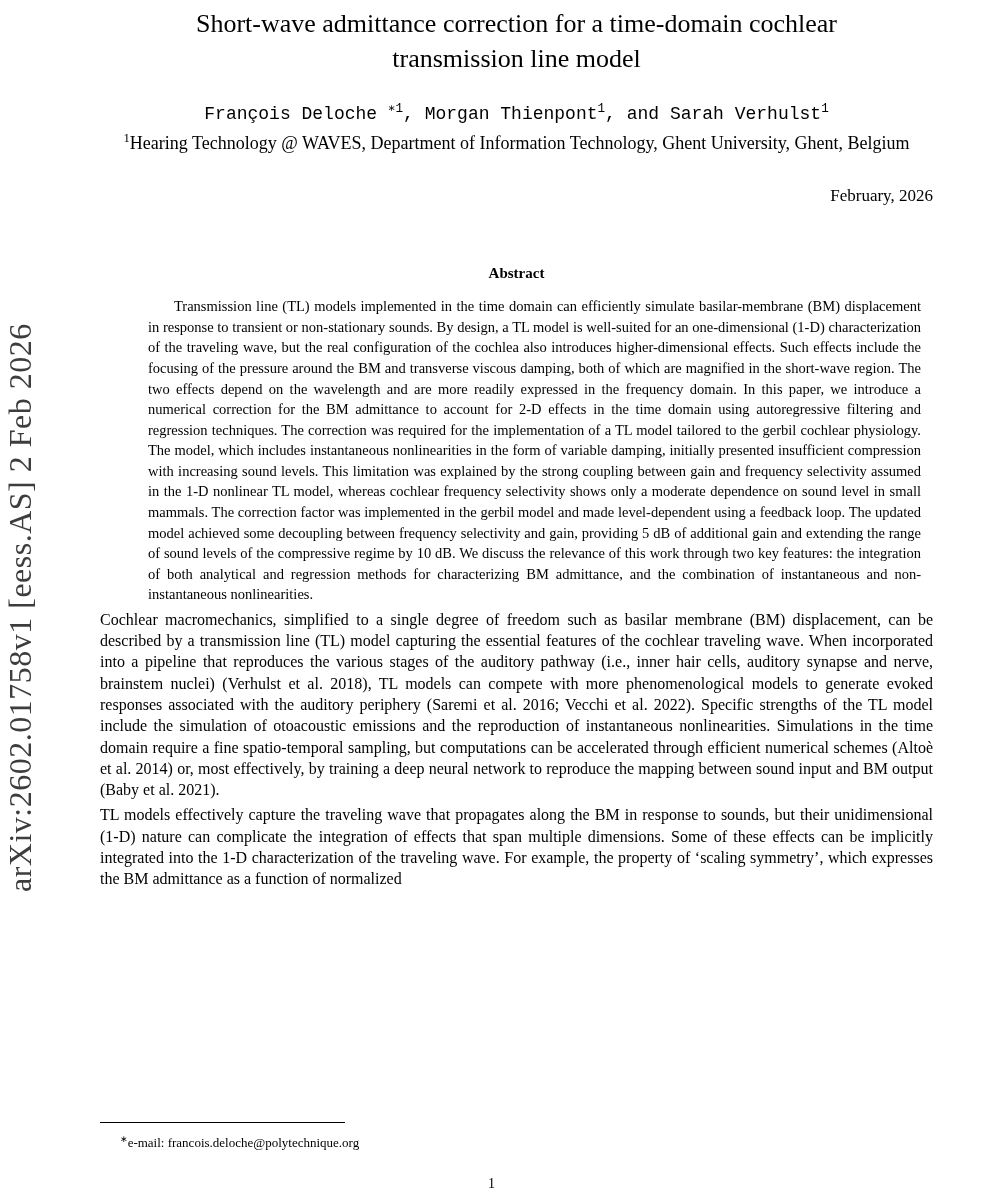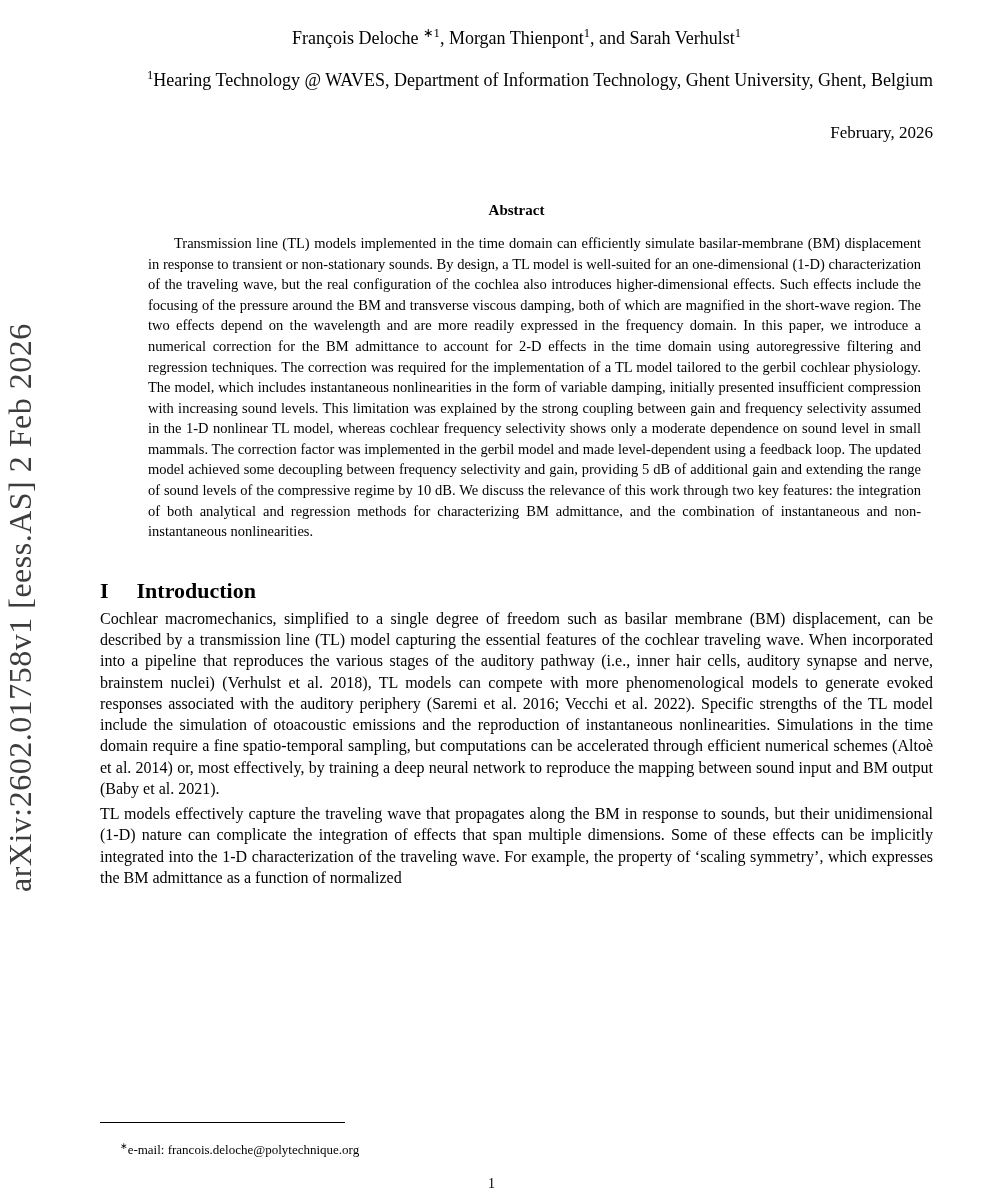--- a/index.html
+++ b/index.html
@@ -43,28 +43,29 @@
     margin: 6px auto 0 auto;
     text-align: center;
     font-size: 26px;
     line-height: 1.35;
     font-weight: 400;
   }
   .authors {
     margin-top: 28px;
     text-align: center;
     font-size: 18px;
+    font-family: Liberation Mono, monospace;
   }
   .authors sup, .affiliation sup, .footnote sup {
     font-size: 70%;
     line-height: 0;
   }
   .affiliation {
-    margin-top: 18px;
-    text-align: right;
+    margin-top: 6px;
+    text-align: center;
     font-size: 18px;
     line-height: 1.45;
     max-width: 833px;
   }
   .date {
     margin-top: 30px;
     text-align: right;
     font-size: 17px;
   }
   .abstract-heading {
@@ -102,21 +103,21 @@
     left: 100px;
     top: 1122px;
     width: 833px;
   }
   .footnote-rule {
     width: 245px;
     border-top: 1px solid #000;
     height: 0;
   }
   .footnote {
-    margin-top: 19px;
+    margin-top: 12px;
     padding-left: 20px;
     font-size: 13px;
   }
   .page-number {
     position: absolute;
     left: 0;
     top: 1176px;
     width: 100%;
     text-align: center;
     font-size: 14px;
@@ -124,38 +125,36 @@
 </style>
 </head>
 <body>
 
 <div class="page">
 
   <div class="arxiv-stamp">arXiv:2602.01758v1 [eess.AS] 2 Feb 2026</div>
 
   <div class="content">
 
+    <div class="title">Short-wave admittance correction for a time-domain cochlear transmission line model</div>
 
     <div class="authors">
       <span><span>François Deloche </span><sup>∗1</sup><span>, </span></span><span><span>Morgan Thienpont</span><sup>1</sup><span>, and </span></span><span><span>Sarah Verhulst</span><sup>1</sup></span>
     </div>
 
     <div class="affiliation">
       <sup>1</sup><span>Hearing Technology @ WAVES, Department of Information Technology, Ghent University, Ghent, Belgium</span>
     </div>
 
     <div class="date">February, 2026</div>
 
     <div class="abstract-heading">Abstract</div>
 
     <div class="abstract-body">Transmission line (TL) models implemented in the time domain can efficiently simulate basilar-membrane (BM) displacement in response to transient or non-stationary sounds. By design, a TL model is well-suited for an one-dimensional (1-D) characterization of the traveling wave, but the real configuration of the cochlea also introduces higher-dimensional effects. Such effects include the focusing of the pressure around the BM and transverse viscous damping, both of which are magnified in the short-wave region. The two effects depend on the wavelength and are more readily expressed in the frequency domain. In this paper, we introduce a numerical correction for the BM admittance to account for 2-D effects in the time domain using autoregressive filtering and regression techniques. The correction was required for the implementation of a TL model tailored to the gerbil cochlear physiology. The model, which includes instantaneous nonlinearities in the form of variable damping, initially presented insufficient compression with increasing sound levels. This limitation was explained by the strong coupling between gain and frequency selectivity assumed in the 1-D nonlinear TL model, whereas cochlear frequency selectivity shows only a moderate dependence on sound level in small mammals. The correction factor was implemented in the gerbil model and made level-dependent using a feedback loop. The updated model achieved some decoupling between frequency selectivity and gain, providing 5 dB of additional gain and extending the range of sound levels of the compressive regime by 10 dB. We discuss the relevance of this work through two key features: the integration of both analytical and regression methods for characterizing BM admittance, and the combination of instantaneous and non-instantaneous nonlinearities.</div>
 
-    <div class="section-heading">
-      <span class="sec-num">I</span><span>Introduction</span>
-    </div>
 
     <div class="para">Cochlear macromechanics, simplified to a single degree of freedom such as basilar membrane (BM) displacement, can be described by a transmission line (TL) model capturing the essential features of the cochlear traveling wave. When incorporated into a pipeline that reproduces the various stages of the auditory pathway (i.e., inner hair cells, auditory synapse and nerve, brainstem nuclei) (Verhulst et al. 2018), TL models can compete with more phenomenological models to generate evoked responses associated with the auditory periphery (Saremi et al. 2016; Vecchi et al. 2022). Specific strengths of the TL model include the simulation of otoacoustic emissions and the reproduction of instantaneous nonlinearities. Simulations in the time domain require a fine spatio-temporal sampling, but computations can be accelerated through efficient numerical schemes (Altoè et al. 2014) or, most effectively, by training a deep neural network to reproduce the mapping between sound input and BM output (Baby et al. 2021).</div>
 
     <div class="para">TL models effectively capture the traveling wave that propagates along the BM in response to sounds, but their unidimensional (1-D) nature can complicate the integration of effects that span multiple dimensions. Some of these effects can be implicitly integrated into the 1-D characterization of the traveling wave. For example, the property of ‘scaling symmetry’, which expresses the BM admittance as a function of normalized</div>
 
   </div>
 
   <div class="footnote-block">
     <div class="footnote-rule"></div>
     <div class="footnote">

